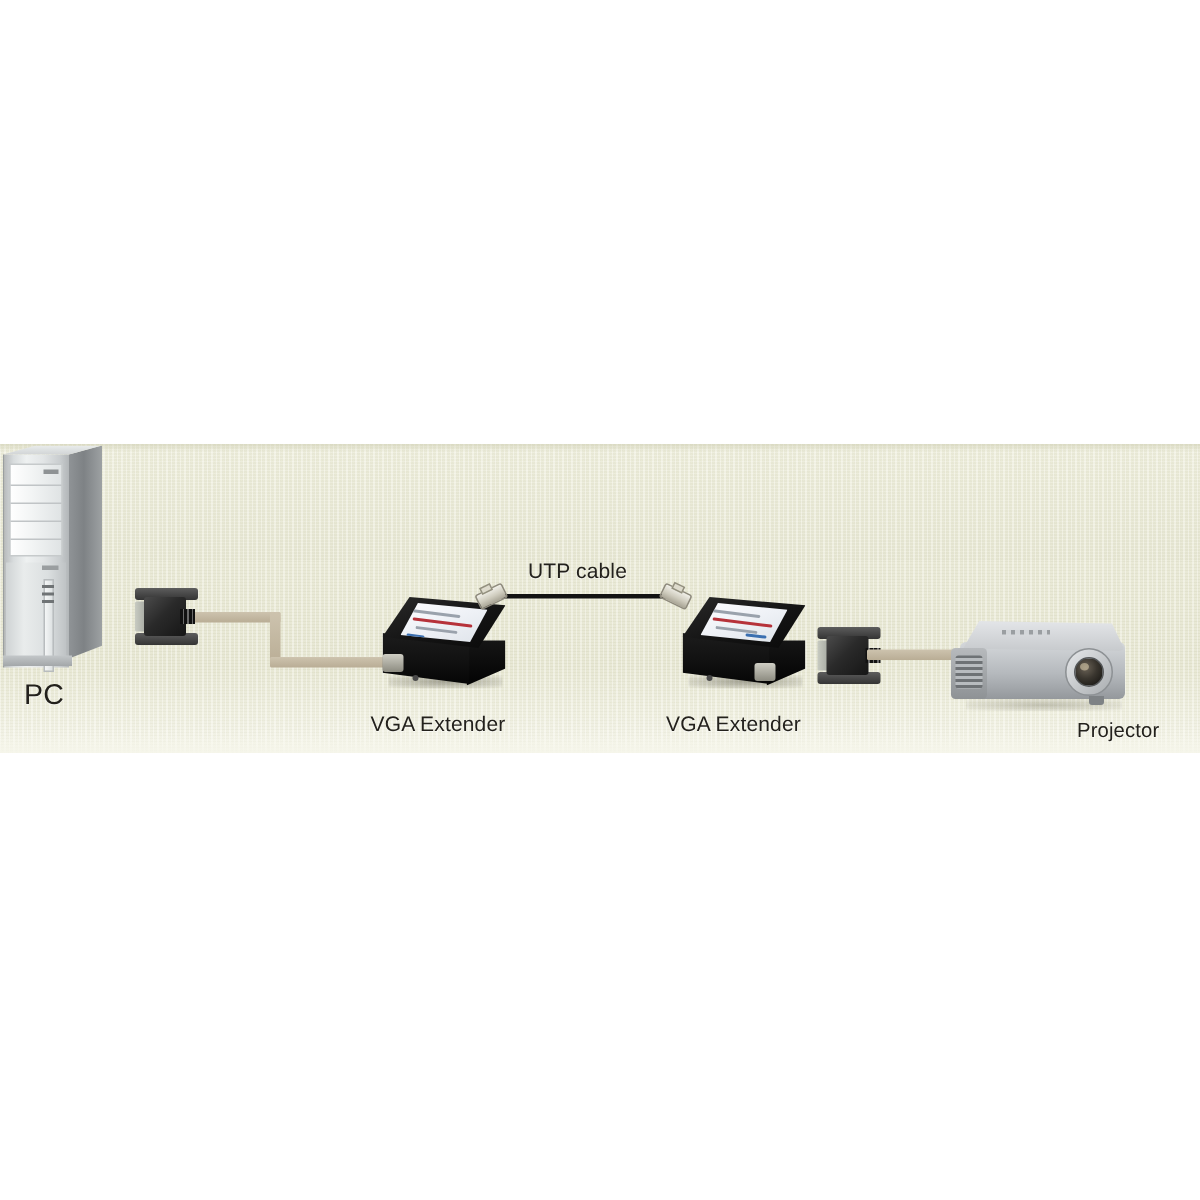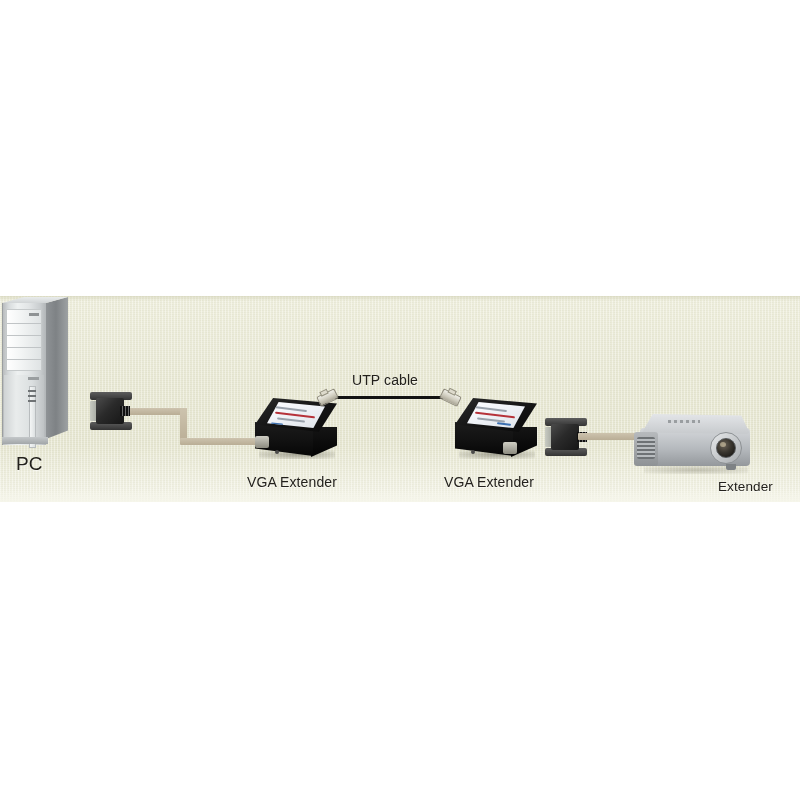--- a/index.html
+++ b/index.html
@@ -478,15 +478,15 @@
     <div id="proj-body"></div>
     <div id="proj-top"></div>
     <div id="proj-control-strip"></div>
     <div id="proj-left-face"></div>
     <div id="proj-vent"></div>
     <div id="proj-lens-ring"></div>
     <div id="proj-lens-inner"></div>
     <div id="proj-lens-glint"></div>
     <div id="proj-foot-front"></div>
   </div>
-  <div class="device-label" id="label-projector">Extender</div>
+  <div class="device-label" id="label-projector">Projector</div>
 
 </div>
 
 </body></html>

